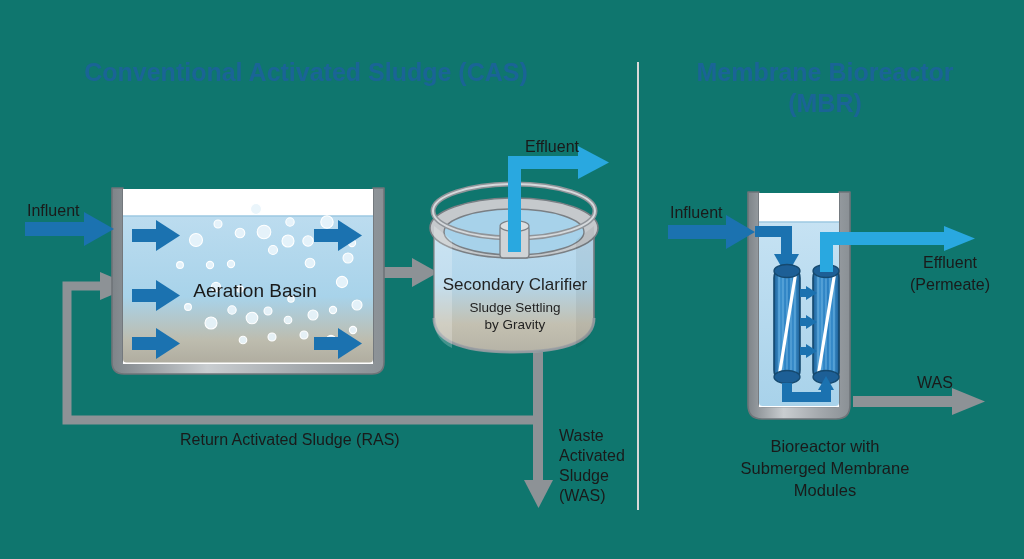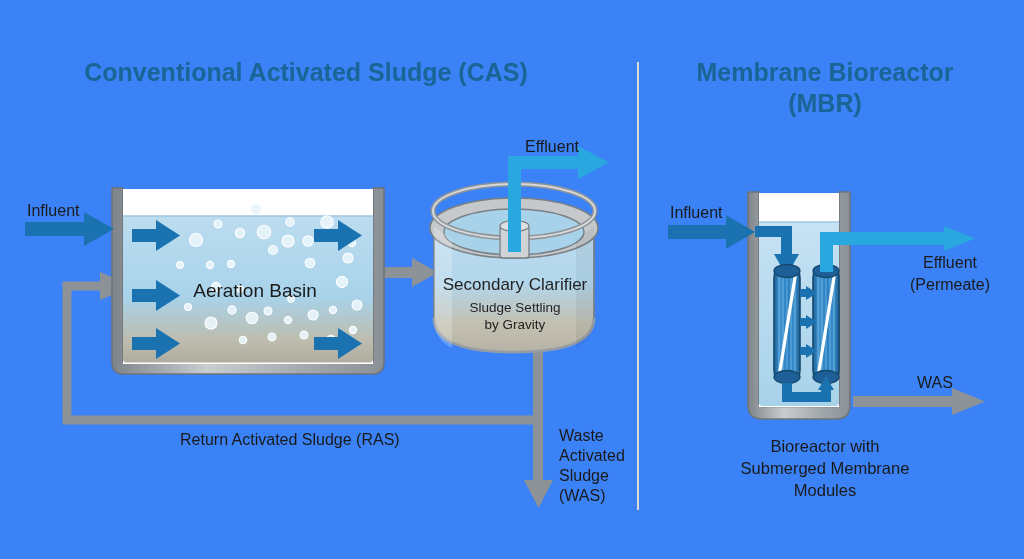--- a/index.html
+++ b/index.html
@@ -11,21 +11,21 @@
     width: 1024px;
     height: 559px;
     font-family: "Liberation Sans", sans-serif;
     overflow: hidden;
     position: relative;
   }
   #diagram-root {
     position: relative;
     width: 1024px;
     height: 559px;
-    background: #3b82f6;
+    background: #0f766e;
   }
   svg.stage {
     position: absolute;
     left: 0;
     top: 0;
     width: 1024px;
     height: 559px;
     display: block;
   }
   text {

